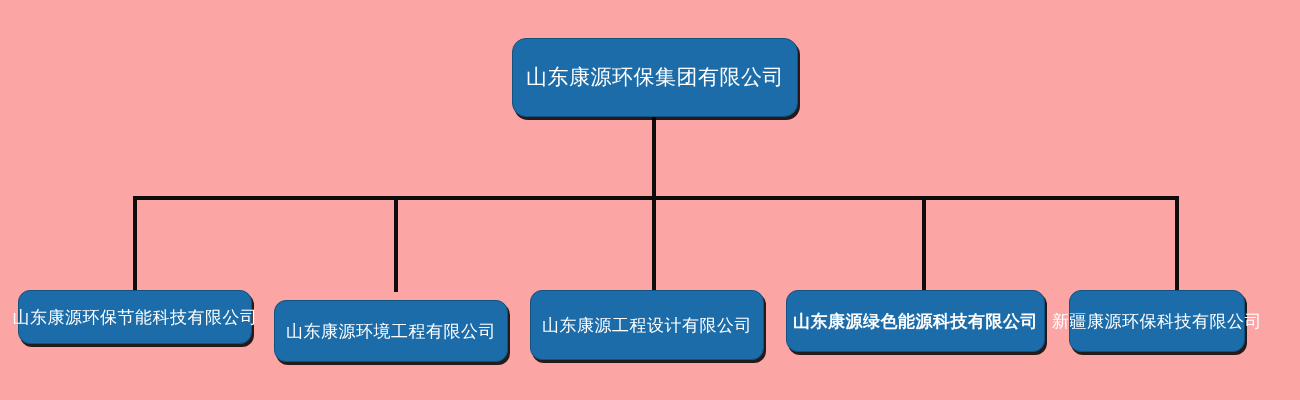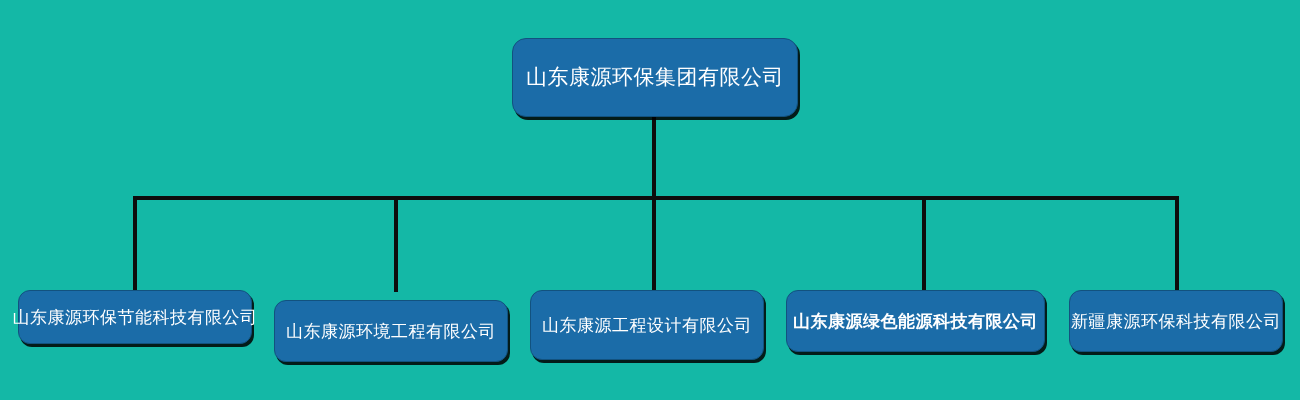--- a/index.html
+++ b/index.html
@@ -7,21 +7,21 @@
     padding: 0;
     background: #ffffff;
   }
   body {
     font-family: "DejaVu Sans", "Liberation Sans", sans-serif;
   }
   #chart-canvas {
     position: relative;
     width: 1300px;
     height: 400px;
-    background: #14b8a6;
+    background: #fca5a5;
     overflow: hidden;
   }
 
   
   .connector {
     position: absolute;
     background: #0d0d0d;
   }
   .conn-h { height: 4px; }
   .conn-v { width: 4px; }
@@ -84,17 +84,17 @@
   </div>
 
   <div class="node node-child" style="left:530px; top:290px; width:234px; height:70px;">
     <span class="node-label">山东康源工程设计有限公司</span>
   </div>
 
   <div class="node node-child" style="left:786px; top:290px; width:259px; height:62px;font-weight:bold;">
     <span class="node-label">山东康源绿色能源科技有限公司</span>
   </div>
 
-  <div class="node node-child" style="left:1069px; top:290px; width:214px; height:62px;">
+  <div class="node node-child" style="left:1069px; top:290px; width:176px; height:62px;">
     <span class="node-label">新疆康源环保科技有限公司</span>
   </div>
 
 </div>
 
 </body></html>

